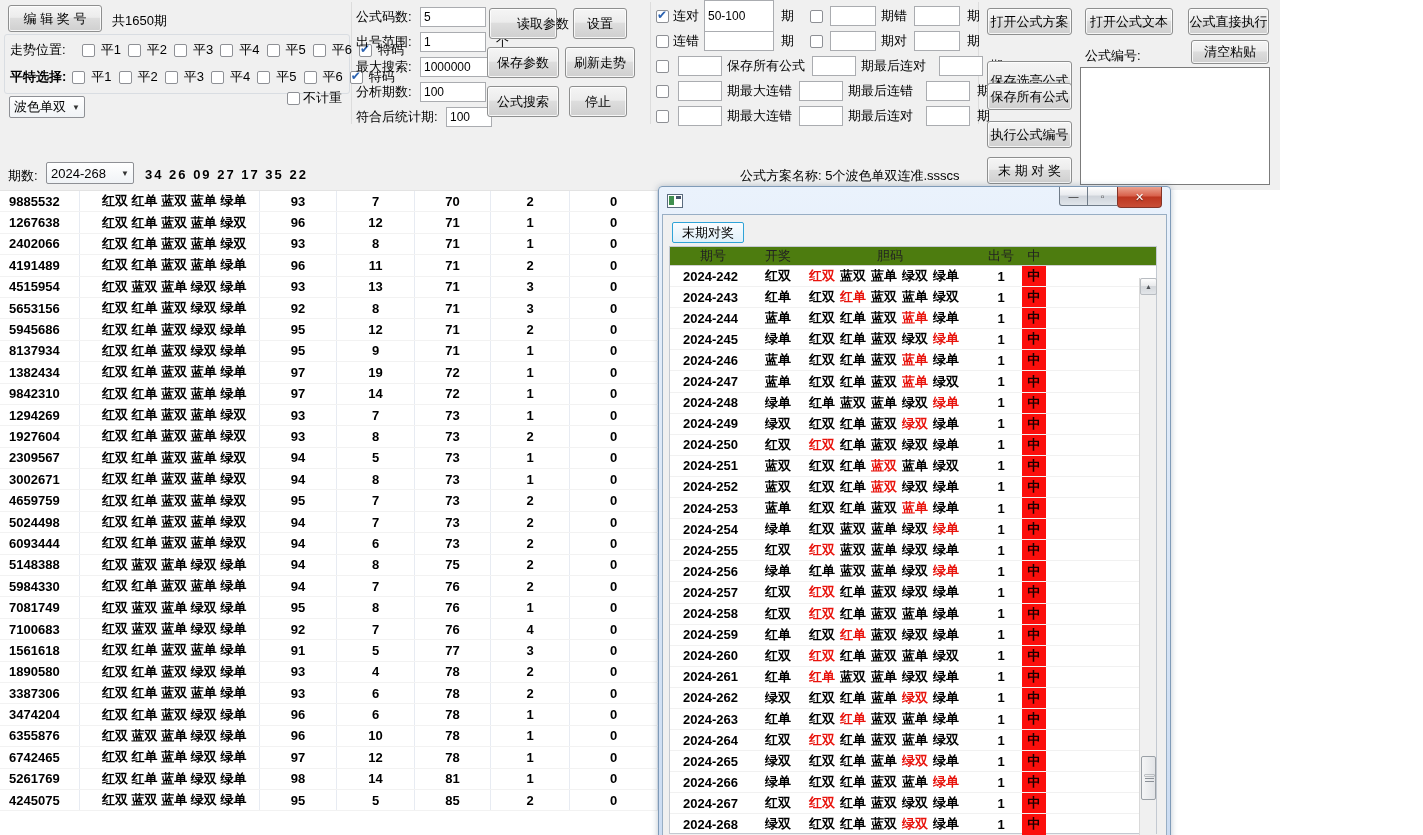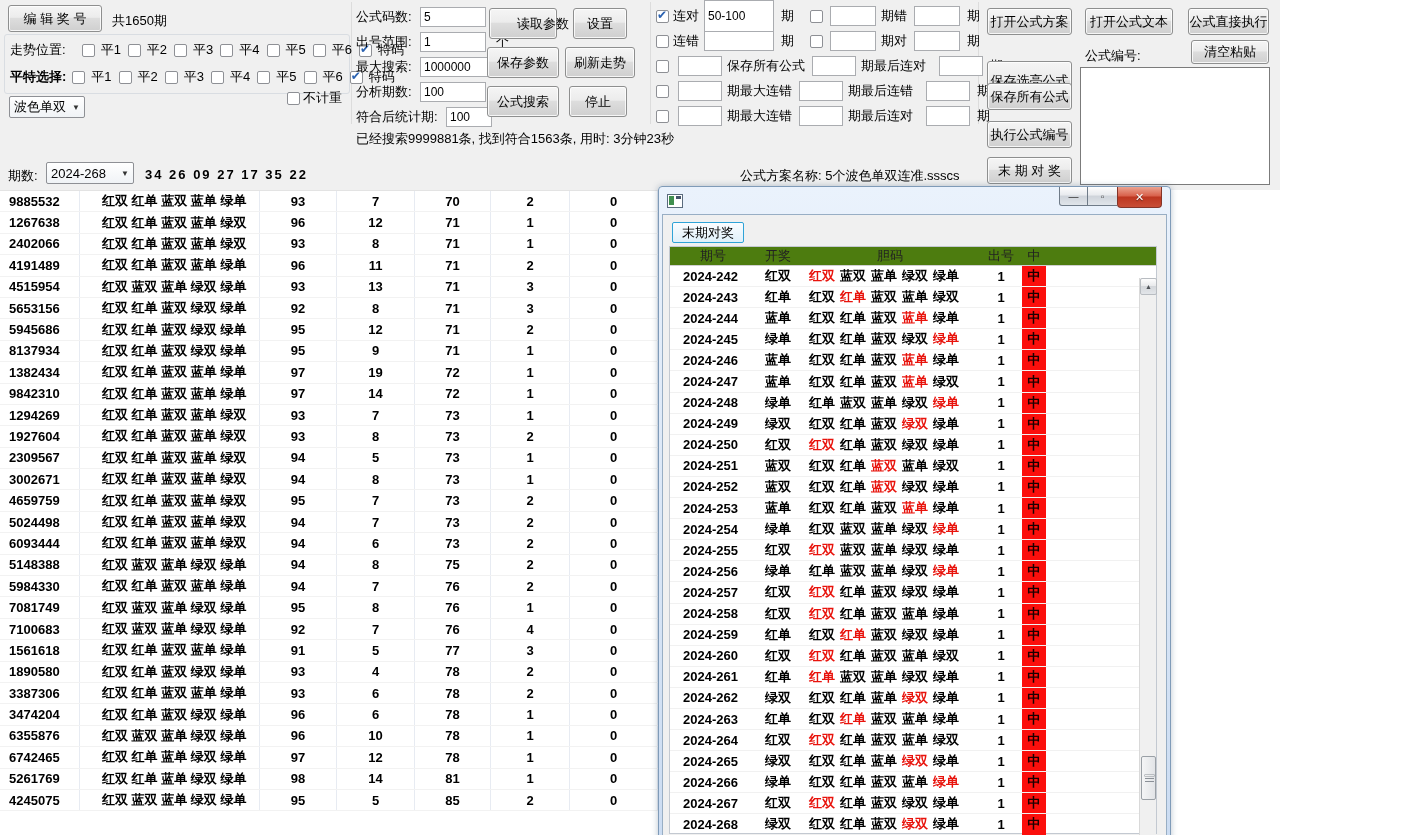--- a/index.html
+++ b/index.html
@@ -219,21 +219,20 @@
         </div>
       </div>
     <div id="param-buttons">
         <div class="btn abs" style="left: 489px; top: 8px; width: 68px; height: 31px; padding-left: 40px;">读取参数</div>
         <div class="btn abs" style="left: 573px; top: 8px; width: 54px; height: 31px;">设置</div>
         <div class="btn abs" style="left: 487px; top: 47px; width: 72px; height: 31px;">保存参数</div>
         <div class="btn abs" style="left: 565px; top: 47px; width: 70px; height: 31px;">刷新走势</div>
         <div class="btn abs" style="left: 487px; top: 86px; width: 72px; height: 31px;">公式搜索</div>
         <div class="btn abs" style="left: 569px; top: 86px; width: 58px; height: 31px;">停止</div>
       </div>
-    <div class="lbl abs" style="left:356px;top:130px">已经搜索9999881条, 找到符合1563条, 用时: 3分钟23秒</div>
 
     <div id="cond-rows">
         <div class="cond-row" style="top: 5px;">
           <span class="cb checked" style="margin-left: 4px;"></span>
           <span class="lbl" style="margin-left: 4px;">连对</span>
           <input class="tin" value="50-100" style="width: 70px; height: 32px; margin-left: 5px;">
           <span class="lbl" style="margin-left: 7px;">期</span>
           <span class="cb" style="margin-left: 16px;"></span>
           <input class="tin" style="width: 46px; height: 20px; margin-left: 7px;">
           <span class="lbl" style="margin-left: 5px;">期错</span>

